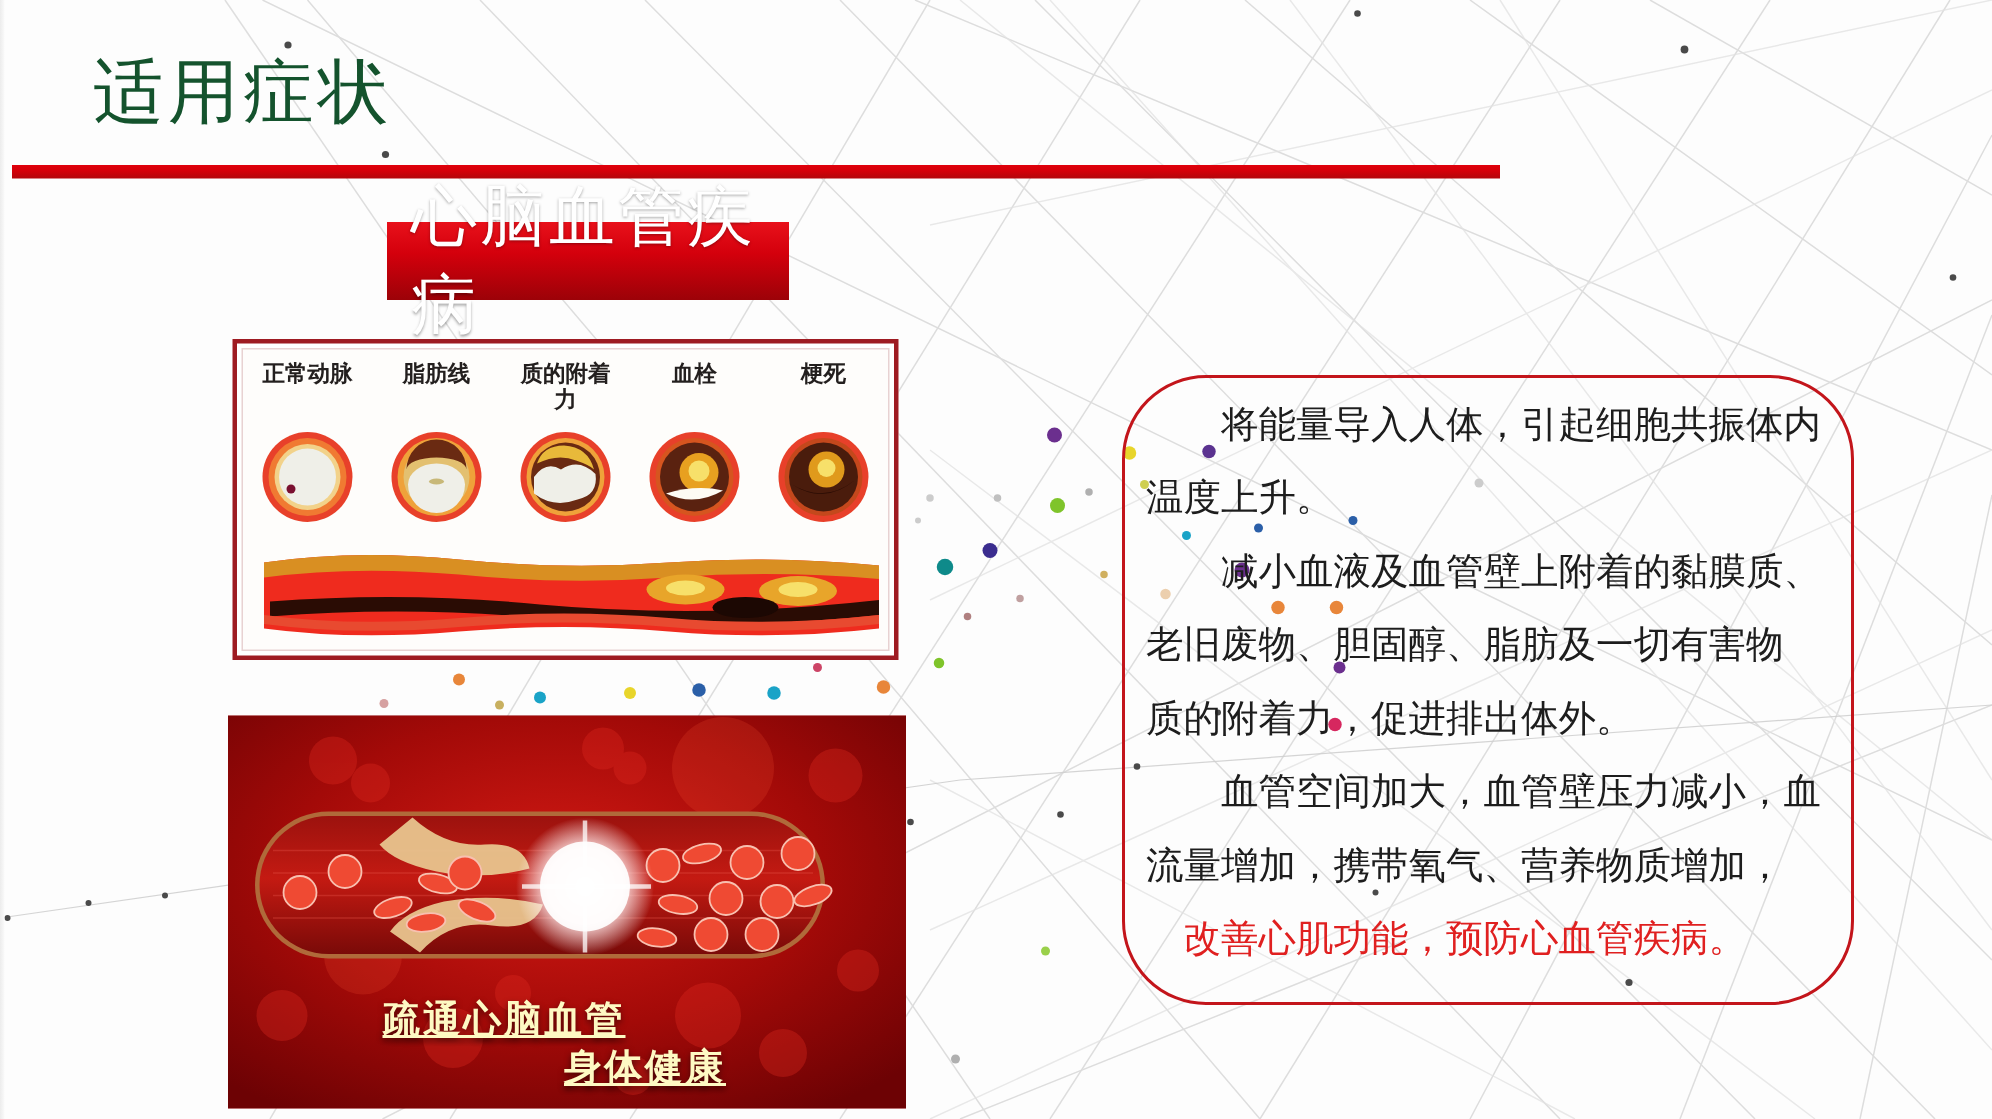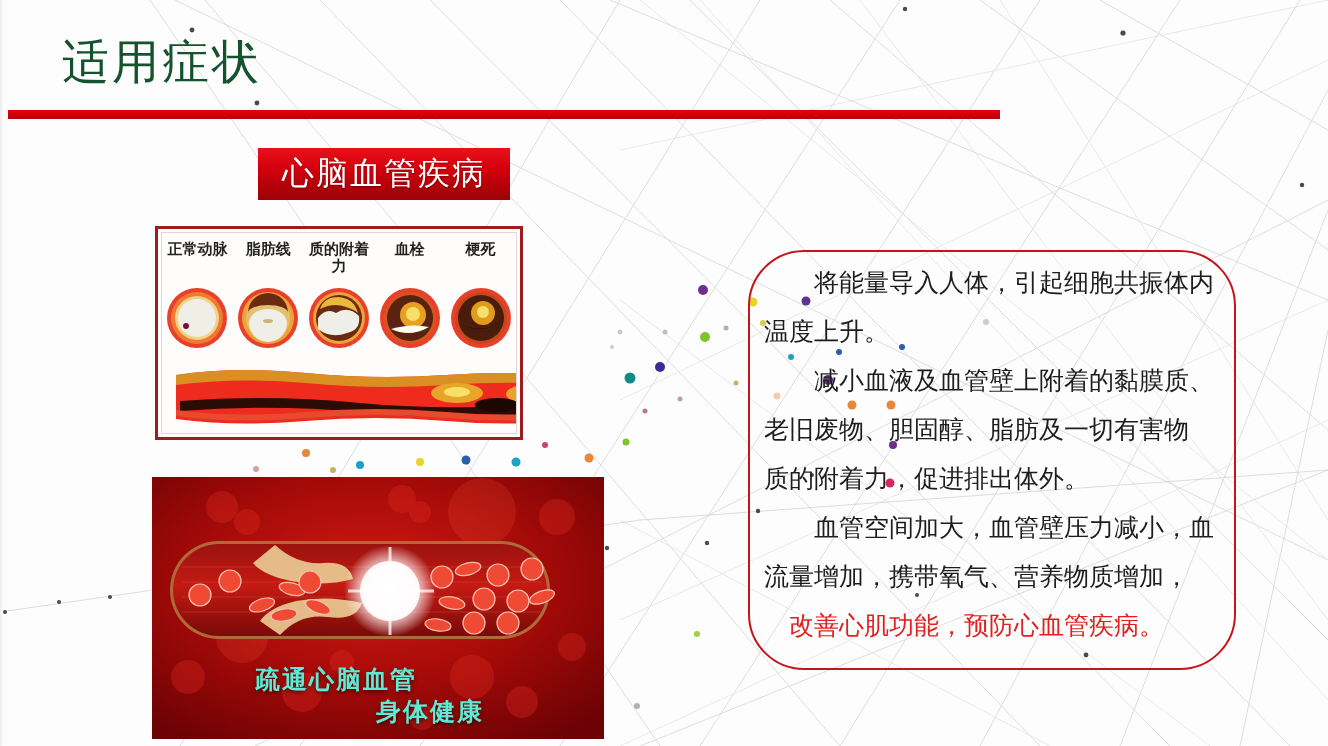--- a/index.html
+++ b/index.html
@@ -33,29 +33,30 @@
   .title-rule{
     position:absolute;left:8px;top:110px;width:992px;height:9px;
     background:linear-gradient(to bottom,#e0000b 0%,#d40009 45%,#b3060b 100%);
   }
   
   .banner{
     position:absolute;
     background:linear-gradient(to bottom,#e8111b 0%,#d4000c 40%,#9c0208 100%);
     color:#ffffff;
     display:flex;align-items:center;justify-content:center;
-    font-size:32px;letter-spacing:2px;
+    font-size:44px;letter-spacing:2px;
     text-shadow:0 1px 2px rgba(0,0,0,.35);
     font-family:"DejaVu Serif","Liberation Serif",serif;
+    padding-left:16px;
   }
   #banner-left{left:258px;top:148px;width:252px;height:52px;}
   #banner-right{left:898px;top:148px;width:210px;height:56px;}
   
   .figure-frame{
-    position:absolute;left:155px;top:226px;width:368px;height:214px;
+    position:absolute;left:155px;top:226px;width:444px;height:214px;
     border:3px solid #9e1b22;
     background:#ffffff;
     box-sizing:border-box;
     padding:3px;
   }
   .figure-inner{
     position:relative;width:100%;height:100%;
     border:1px solid #e8d2d2;box-sizing:border-box;
     background:#fefdfb;overflow:hidden;
   }
@@ -73,24 +74,24 @@
     display:flex;justify-content:space-around;align-items:center;
   }
   .fig-vessel{position:absolute;left:10px;top:128px;width:418px;height:70px;}
   
   .photo{
     position:absolute;left:152px;top:477px;width:452px;height:262px;
     overflow:hidden;background:#8d0206;
   }
   .photo-cap{
     position:absolute;width:100%;text-align:center;
-    color:#5eead4;font-weight:bold;
+    color:#fef9c3;font-weight:bold;
     font-family:"DejaVu Sans","Liberation Sans",sans-serif;
     text-shadow:0 2px 4px rgba(0,0,0,.55);
-    font-size:25px;letter-spacing:2px;
+    font-size:25px;letter-spacing:2px;text-decoration:underline;
   }
   #photo-cap1{top:186px;left:-42px;}
   #photo-cap2{top:218px;left:52px;}
   
   .text-panel{
     position:absolute;left:748px;top:250px;width:488px;height:420px;
     border:2.5px solid #c3151b;
     border-radius:56px;
     box-sizing:border-box;
     background:transparent;

